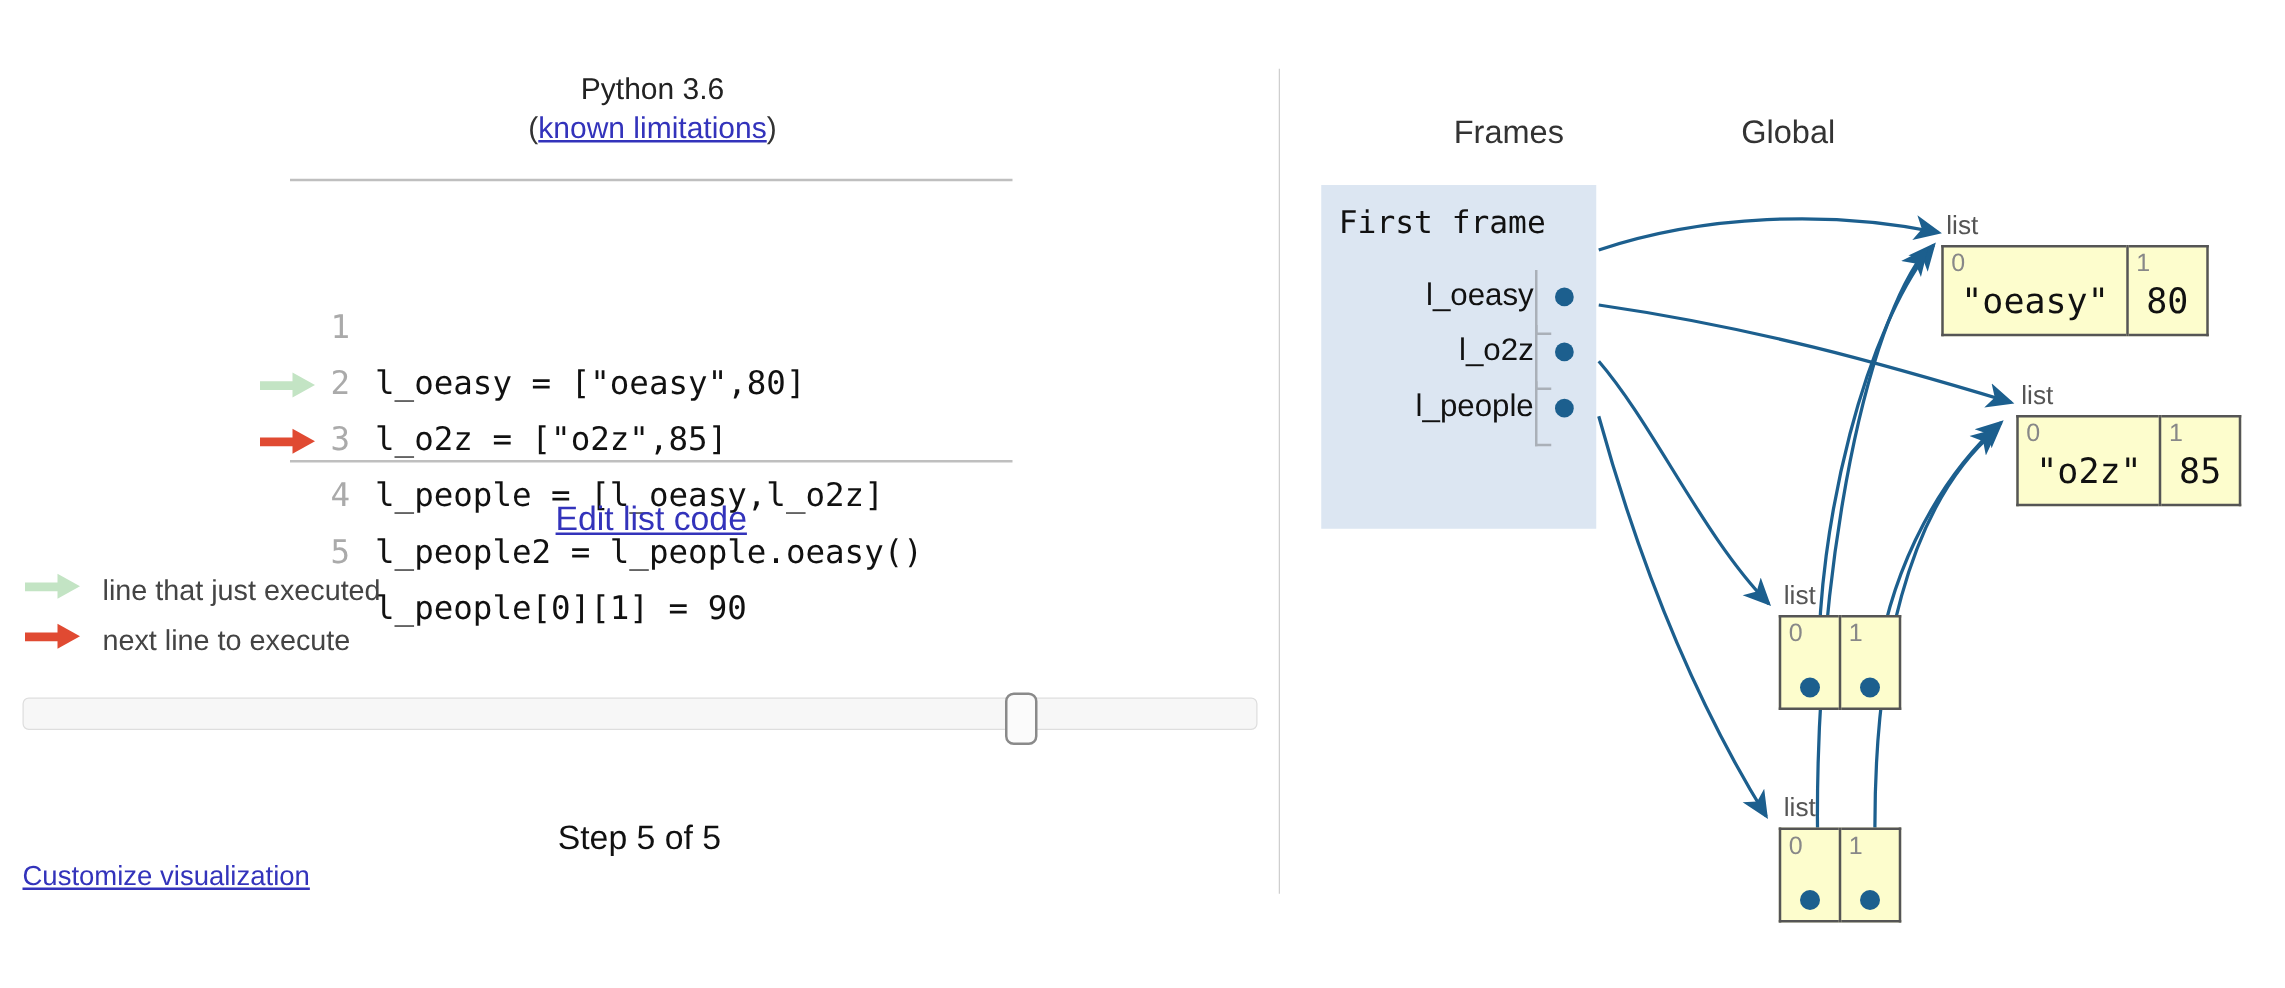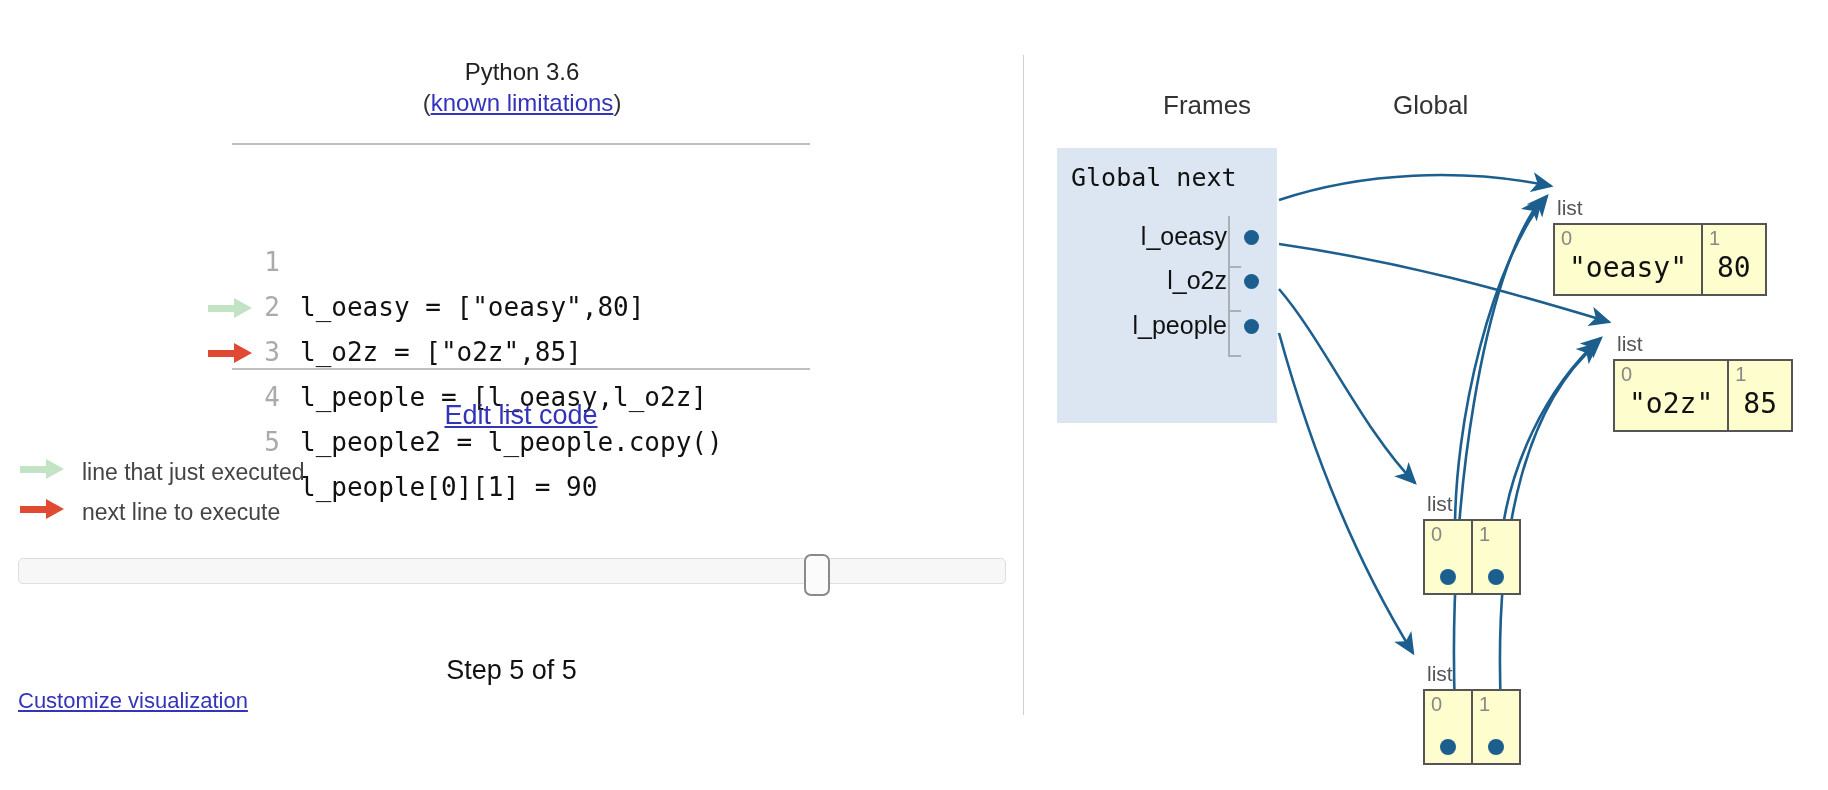--- a/index.html
+++ b/index.html
@@ -130,21 +130,21 @@
   .var-bracket{
     position:absolute;right:18px;top:2px;width:11px;height:50px;
     border-left:2px solid #aab0b8;border-bottom:2px solid #aab0b8;
   }
   .var-dot{
     position:absolute;right:0px;top:16px;width:15px;height:15px;
     border-radius:50%;background:#1c5f8e;
   }
 
   
-  .objbox{position:absolute;margin-top:27px;}
+  .objbox{position:absolute;}
   .objbox .type-label{
     position:absolute;left:4px;top:-27px;font-size:21px;color:#555;
   }
   .objtable{
     border-collapse:collapse;border:2px solid #555;background:#fdfdcd;
   }
   .objtable td{
     border-right:2px solid #555;padding:0;vertical-align:top;
     background:#fdfdcd;
   }
@@ -200,21 +200,21 @@
         <span class="codetext">l_people = [l_oeasy,l_o2z]</span>
       </div>
 
       <div class="code-line">
         <div class="arrow-slot">
           <div class="arr green">
             <span class="shaft"></span><span class="head"></span>
           </div>
         </div>
         <span class="lineno">4</span>
-        <span class="codetext">l_people2 = l_people.copy()</span>
+        <span class="codetext">l_people2 = l_people.oeasy()</span>
       </div>
 
       <div class="code-line">
         <div class="arrow-slot">
           <div class="arr red">
             <span class="shaft"></span><span class="head"></span>
           </div>
         </div>
         <span class="lineno">5</span>
         <span class="codetext">l_people[0][1] = 90</span>
@@ -286,21 +286,21 @@
 
         <path d="M478,540 C486,470 520,390 578,338"></path>
 
         <path d="M432,710 C424,500 462,270 518,200"></path>
 
         <path d="M478,710 C470,520 508,400 574,344"></path>
       </g>
     </svg>
 
     <div class="global-frame">
-      <div class="gf-title">Global next</div>
+      <div class="gf-title">First frame</div>
 
       <div class="var-row" style="top:66px;">
         <span class="var-name">l_oeasy</span>
         <span class="var-bracket"></span>
         <span class="var-dot"></span>
       </div>
       <div class="var-row" style="top:110px;">
         <span class="var-name">l_o2z</span>
         <span class="var-bracket"></span>
         <span class="var-dot"></span>

